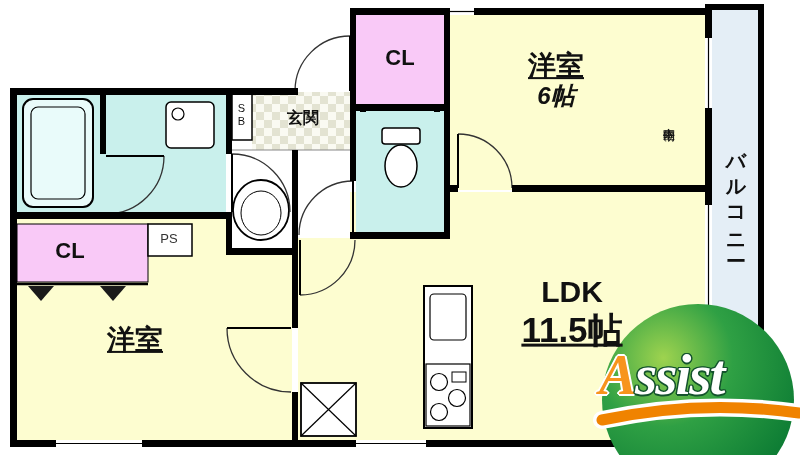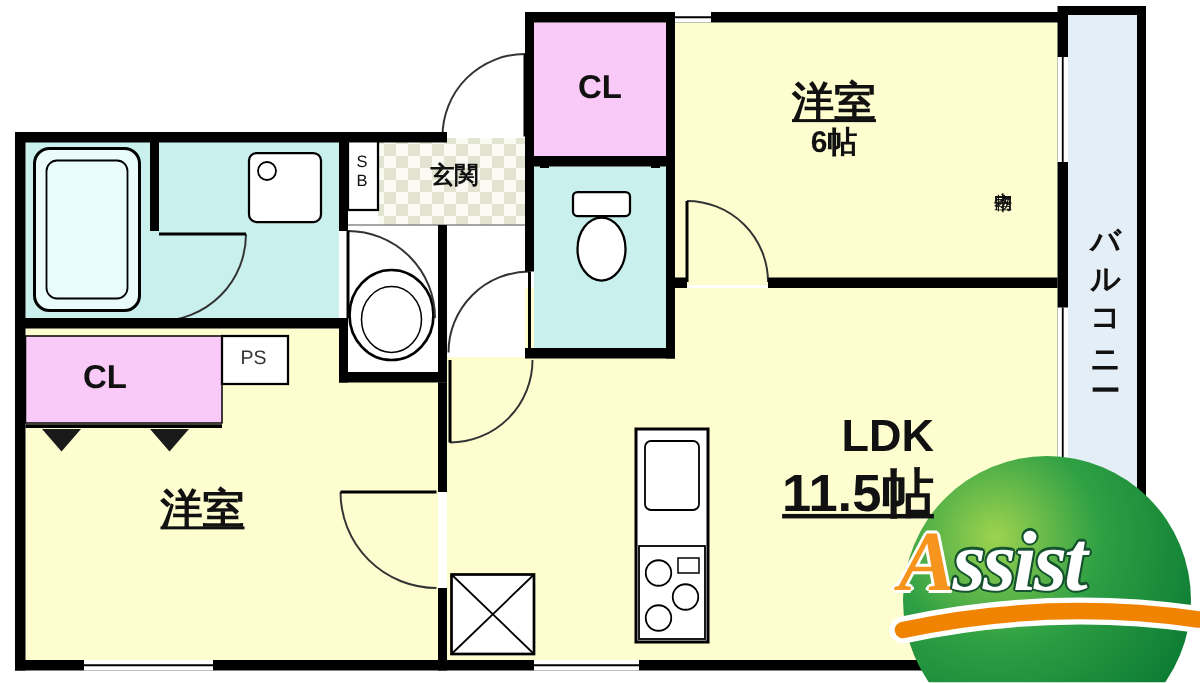--- a/index.html
+++ b/index.html
@@ -7,22 +7,22 @@
          font-family:"Liberation Sans","DejaVu Sans",sans-serif;}
   .stage svg{position:absolute;left:0;top:0;z-index:1;}
   .lbl{position:absolute;transform:translate(-50%,-50%);color:#111;white-space:nowrap;
        text-align:center;line-height:1.15;z-index:2;font-weight:600;}
   .v{writing-mode:vertical-rl;text-orientation:upright;}
   .lbl-cl{font-size:22px;}
   .lbl-genkan{font-size:16px;font-weight:700;}
   .lbl-sb{font-size:11px;letter-spacing:1px;font-weight:500;}
   .lbl-ps{font-size:13px;font-weight:500;color:#333;text-align:right;}
   .room-name{font-size:28px;text-decoration:underline;}
-  .room-size{font-size:20px;}
-  .ldk-name{font-size:30px;text-align:right;}
+  .room-size{font-size:24px;font-style:italic;}
+  .ldk-name{font-size:30px;}
   .ldk-size{font-size:35px;text-decoration:underline;}
   .lbl-balcony{font-size:20px;letter-spacing:5px;font-weight:600;}
   .lbl-indoor{font-size:12px;font-weight:500;letter-spacing:1px;}
   .logo-text{position:absolute;left:599px;top:342px;z-index:3;
              font-family:"Liberation Serif","DejaVu Serif",serif;
              font-style:italic;font-weight:700;font-size:57px;letter-spacing:-2px;}
   .logo-a{color:#F7941D;
     text-shadow:-2px 0 #fff,2px 0 #fff,0 -2px #fff,0 2px #fff,-1px -1px #fff,1px 1px #fff,-1px 1px #fff,1px -1px #fff;}
   .logo-rest{color:#ffffff;
     text-shadow:-1.5px 0 #14532d,1.5px 0 #14532d,0 -1.5px #14532d,0 1.5px #14532d,-1px -1px #14532d,1px 1px #14532d,-1px 1px #14532d,1px -1px #14532d;text-align:center;}

